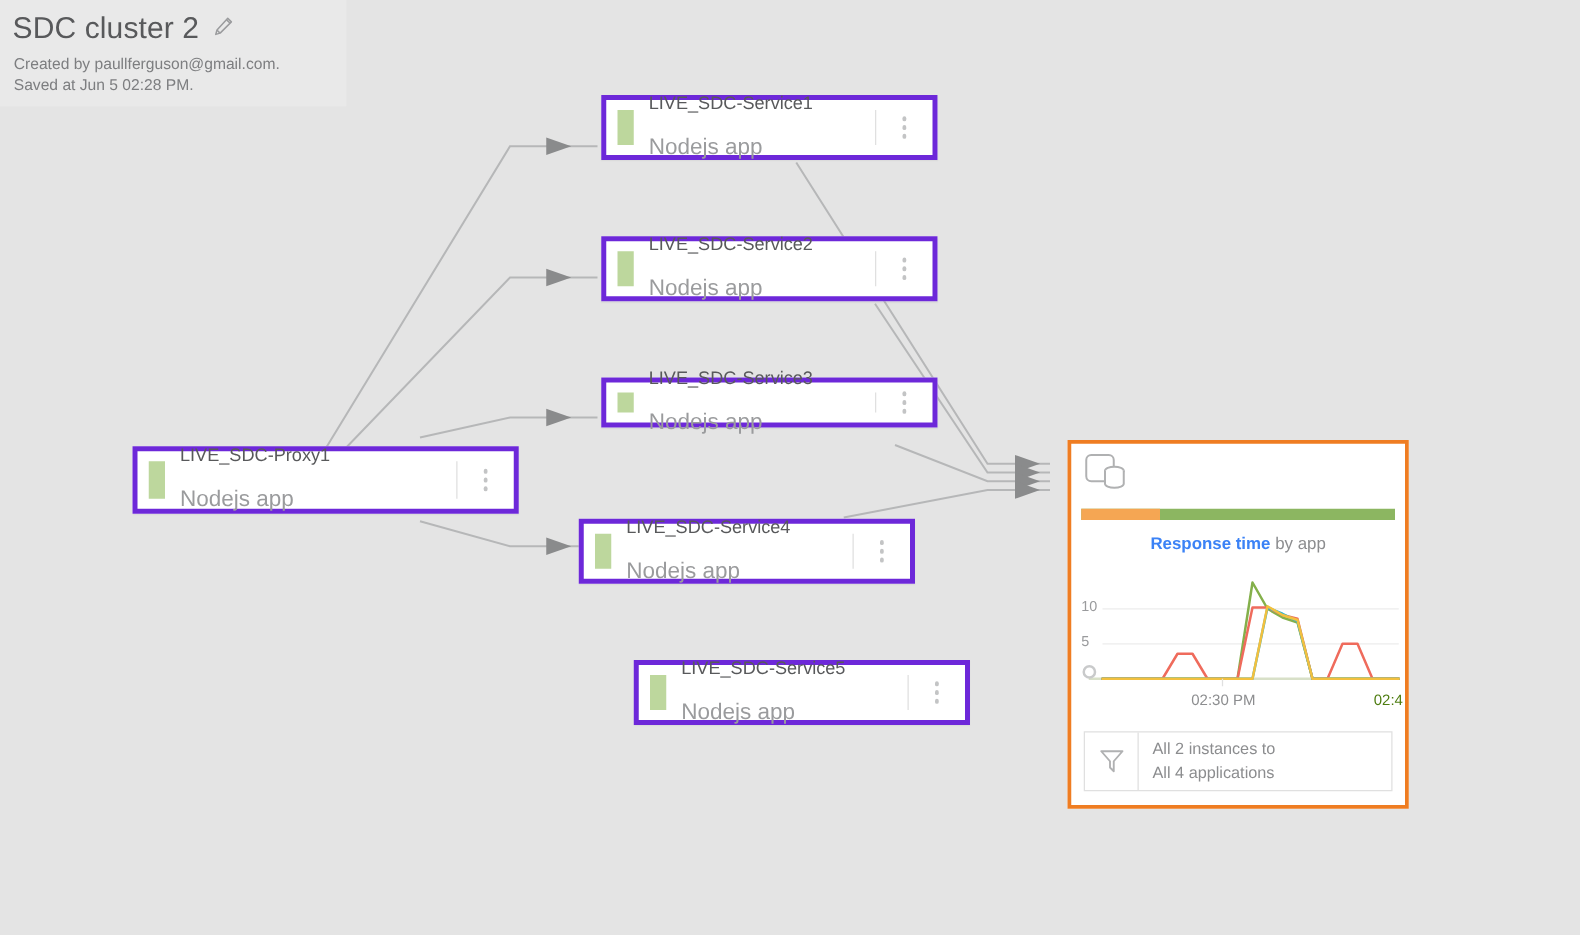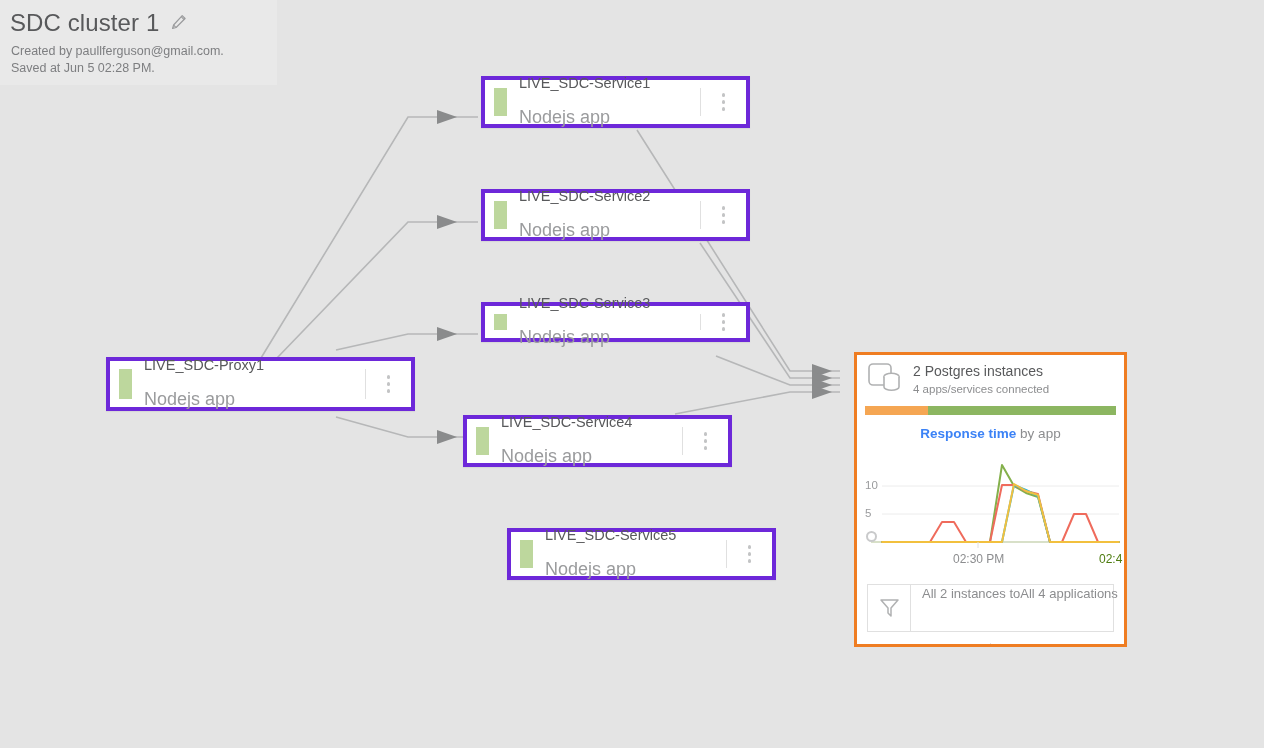--- a/index.html
+++ b/index.html
@@ -219,21 +219,21 @@
     width: 42px;
     border-right: 1px solid #e0e0e0;
     display: flex;
     align-items: center;
     justify-content: center;
   }
   #filter-text {
     flex: 1;
     padding-left: 11px;
     display: flex;
-    flex-direction: row;
+    flex-direction: column;
     justify-content: center;
   }
   #filter-line1, #filter-line2 {
     font-size: 13px;
     color: #8c8d8f;
     line-height: 1.45;
     white-space: nowrap;
   }
   #db-footer {
     flex: none;
@@ -376,24 +376,20 @@
   <div id="db-widget">
 
     <div id="db-header">
       <span id="db-icon">
         <svg width="36" height="32" viewBox="0 0 36 32">
           <rect x="2" y="2" width="22" height="21" rx="4" ry="4" fill="none" stroke="#b0b1b2" stroke-width="1.6"></rect>
           <ellipse cx="24.5" cy="14.5" rx="7.5" ry="3.2" fill="#ffffff" stroke="#b0b1b2" stroke-width="1.6"></ellipse>
           <path d="M 17,14.5 L 17,25 a 7.5,3.2 0 0 0 15,0 L 32,14.5" fill="#ffffff" stroke="#b0b1b2" stroke-width="1.6"></path>
         </svg>
       </span>
-      <div id="db-head-text">
-        <div id="db-title">2 Postgres instances</div>
-        <div id="db-subtitle">4 apps/services connected</div>
-      </div>
     </div>
 
     <div id="health-bar">
       <div id="health-warn" style="width:25%;"></div>
     </div>
 
     <div id="chart-title"><b>Response time</b><span> by app</span></div>
 
     <div id="chart-area">
       <svg id="chart-svg" width="267" height="105" viewBox="0 0 267 105">
@@ -446,21 +442,21 @@
       <div class="metric">
         <div class="metric-value">418 rpm</div>
 
       </div>
     </div>
 
   </div>
 
   <div id="header-panel">
     <div id="page-title">
-      <span>SDC cluster 1</span>
+      <span>SDC cluster 2</span>
       <span id="edit-pencil-icon">
         <svg width="16" height="16" viewBox="0 0 16 16">
           <path d="M 11.2,1.6 L 14.1,4.5 L 5.1,13.5 L 1.6,14.5 L 2.6,11 Z" fill="none" stroke="#9a9b9d" stroke-width="1.2" stroke-linejoin="round"></path>
           <line x1="10.2" y1="2.7" x2="13.1" y2="5.6" stroke="#9a9b9d" stroke-width="1.2"></line>
           <line x1="2.7" y1="11.2" x2="4.8" y2="13.3" stroke="#9a9b9d" stroke-width="1.2"></line>
         </svg>
       </span>
     </div>
     <div id="meta-created">Created by paullferguson@gmail.com.</div>
     <div id="meta-saved">Saved at Jun 5 02:28 PM.</div>

